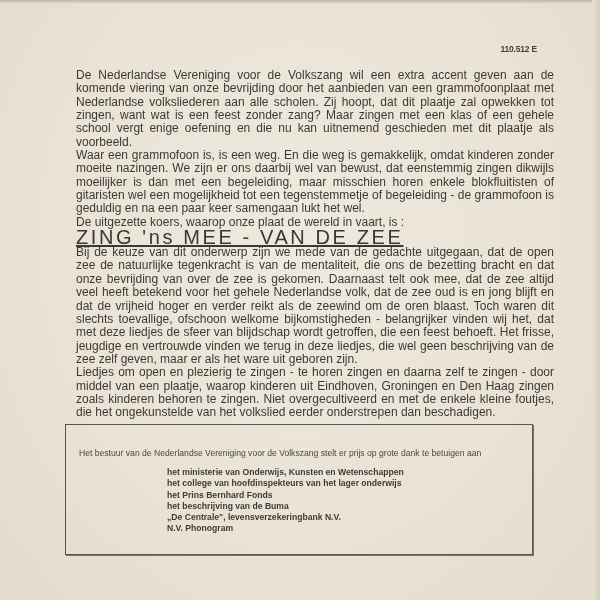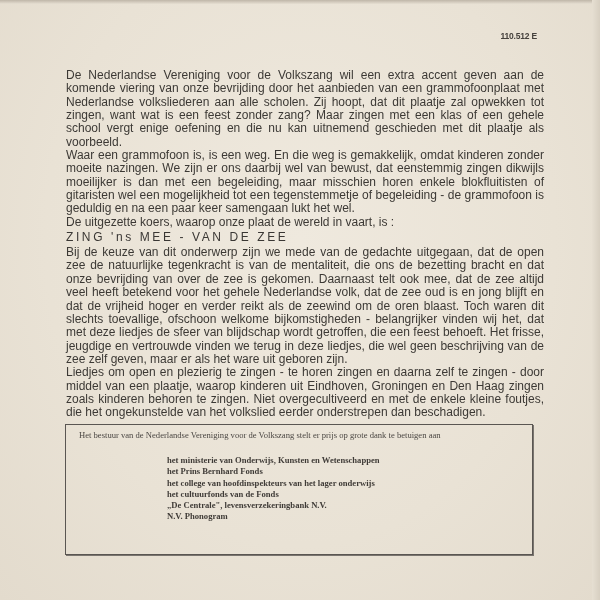--- a/index.html
+++ b/index.html
@@ -16,47 +16,47 @@
   }
   .topedge {
     position:absolute; left:0; top:0; width:600px; height:4px;
     background:linear-gradient(#bfb6a8, #e6dfd2);
   }
   .rightedge {
     position:absolute; right:0; top:0; width:8px; height:600px;
     background:linear-gradient(90deg, #e6dfd2, #d7cfc1);
   }
   .catno {
-    position:absolute; left:477px; top:31px; width:60px; text-align:right;
+    position:absolute; left:477px; top:44px; width:60px; text-align:right;
     font-size:8.5px; font-weight:bold; color:#45413d; letter-spacing:-0.2px;
   }
   .title {
     position:absolute; left:59px; top:46px; width:478px;
     font-size:16.5px; font-weight:bold; letter-spacing:2.6px; color:#3b3835;
     white-space:nowrap;
   }
   .body {
-    position:absolute; left:66px; top:69px; width:478px;
+    position:absolute; left:76px; top:69px; width:478px;
     font-size:12px; line-height:13.35px; color:#3c3935;
   }
   .body p { margin:0; text-align:justify; text-align-last:left; }
   .body p.noj { text-align:right; }
   .subtitle {
-    text-align:left; font-size:12px; letter-spacing:2.6px;
-    line-height:17px; margin:0 0 0 0; color:#3a3734;
+    text-align:left; font-size:20px; letter-spacing:2.6px;
+    line-height:17px; margin:0 0 0 0; color:#3a3734;text-decoration:underline;
   }
   .box {
     position:absolute; left:65px; top:424px; width:468px; height:131px;
     border:1.5px solid #5a5652; box-shadow:1px 1px 0 #7a756f;
     background:transparent; box-sizing:border-box;
-    padding:5px 10px 0 13px;
-    font-size:8.6px; line-height:11px; color:#4b4743;font-family:Liberation Serif, serif;
+    padding:23px 10px 0 13px;
+    font-size:8.6px; line-height:11px; color:#4b4743;
   }
   .box .intro { margin:0; text-align:justify; text-align-last:left; }
-  .box ul { list-style:none; margin:14px 0 0 88px; padding:0; }
+  .box ul { list-style:none; margin:8px 0 0 88px; padding:0; }
   .box li { font-weight:bold; font-size:8.6px; line-height:11.3px; color:#3f3b37; }
   .box .outro { margin:3px 0 0 0; text-align:justify; text-align-last:left; }
 </style>
 </head>
 <body>
 
 <div class="sheet">
   <div class="topedge"></div>
   <div class="rightedge"></div>
 
@@ -69,20 +69,20 @@
     <p class="noj">De uitgezette koers, waarop onze plaat de wereld in vaart, is :</p>
     <p class="subtitle">ZING 'ns MEE  -  VAN DE ZEE</p>
     <p>Bij de keuze van dit onderwerp zijn we mede van de gedachte uitgegaan, dat de open zee de natuurlijke tegenkracht is van de mentaliteit, die ons de bezetting bracht en dat onze bevrijding van over de zee is gekomen. Daarnaast telt ook mee, dat de zee altijd veel heeft betekend voor het gehele Nederlandse volk, dat de zee oud is en jong blijft en dat de vrijheid hoger en verder reikt als de zeewind om de oren blaast. Toch waren dit slechts toevallige, ofschoon welkome bijkomstigheden - belangrijker vinden wij het, dat met deze liedjes de sfeer van blijdschap wordt getroffen, die een feest behoeft. Het frisse, jeugdige en vertrouwde vinden we terug in deze liedjes, die wel geen beschrijving van de zee zelf geven, maar er als het ware uit geboren zijn.</p>
     <p>Liedjes om open en plezierig te zingen - te horen zingen en daarna zelf te zingen - door middel van een plaatje, waarop kinderen uit Eindhoven, Groningen en Den Haag zingen zoals kinderen behoren te zingen. Niet overgecultiveerd en met de enkele kleine foutjes, die het ongekunstelde van het volkslied eerder onderstrepen dan beschadigen.</p>
   </div>
 
   <div class="box">
     <p class="intro">Het bestuur van de Nederlandse Vereniging voor de Volkszang stelt er prijs op grote dank te betuigen aan</p>
     <ul>
       <li>het ministerie van Onderwijs, Kunsten en Wetenschappen</li>
+      <li>het college van hoofdinspekteurs van het lager onderwijs</li>
       <li>het Prins Bernhard Fonds</li>
-      <li>het college van hoofdinspekteurs van het lager onderwijs</li>
-      <li>het cultuurfonds van de Fonds</li>
+      <li>het beschrijving van de Buma</li>
       <li>„De Centrale", levensverzekeringbank N.V.</li>
       <li>N.V. Phonogram</li>
     </ul>
   </div>
 </div>
 
 </body></html>

